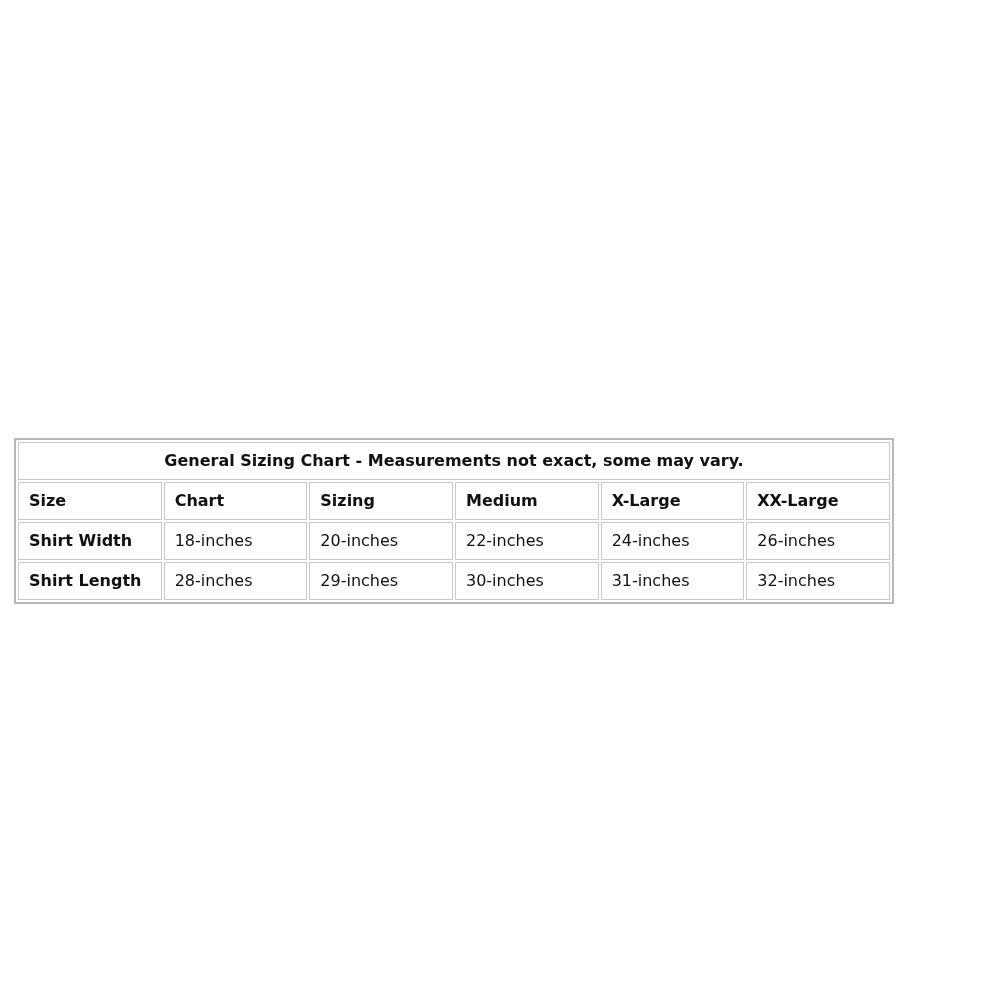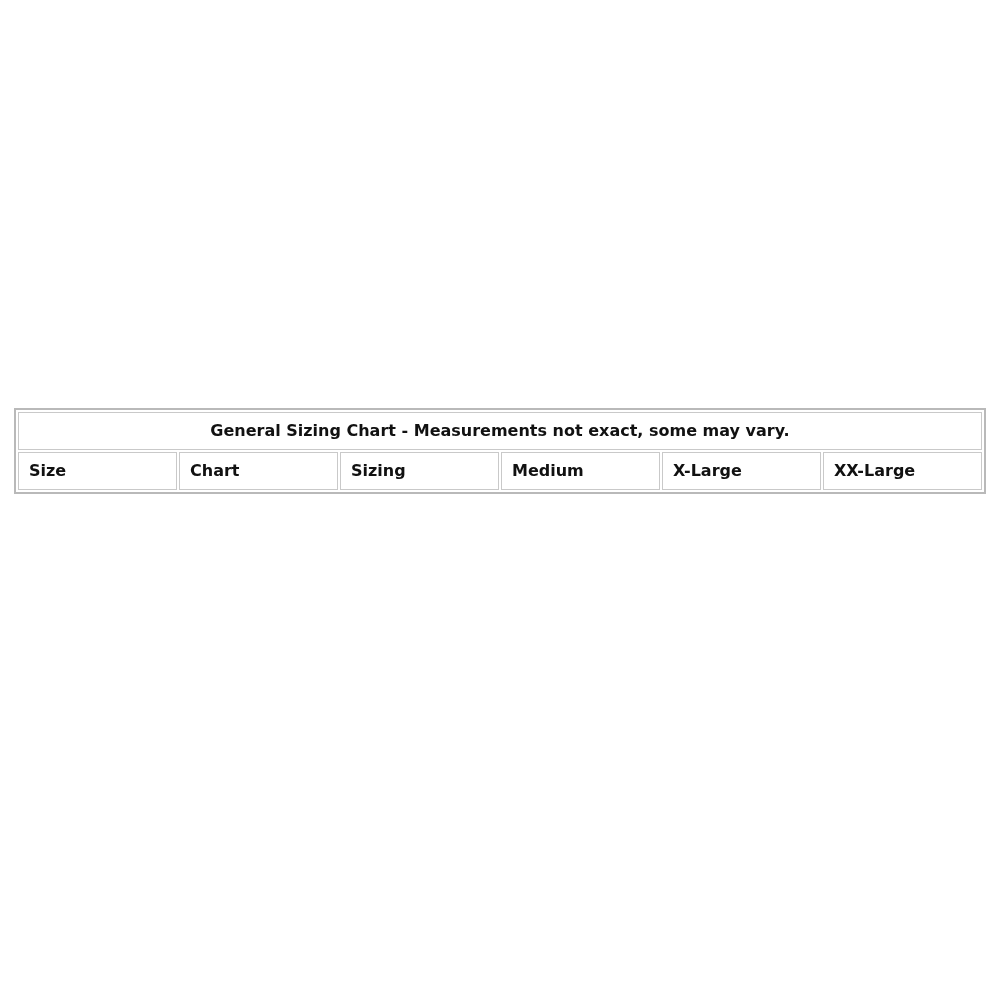--- a/index.html
+++ b/index.html
@@ -13,22 +13,22 @@
   .page {
     position: relative;
     width: 1000px;
     height: 1000px;
     background: #ffffff;
     overflow: hidden;
   }
   table.sizing-table {
     position: absolute;
     left: 14px;
-    top: 408px;
-    width: 972px;
+    top: 438px;
+    width: 880px;
     border-collapse: separate;
     border-spacing: 2px;
     border: 2px solid #b9b9b9;
     background: #ffffff;
     table-layout: fixed;
   }
   table.sizing-table td {
     border: 1px solid #c9c9c9;
     background: #ffffff;
     font-size: 16px;
@@ -70,15 +70,31 @@
         <td class="title-cell" colspan="6">General Sizing Chart - Measurements not exact, some may vary.</td>
       </tr>
       <tr>
         <td class="header-cell">Size</td>
         <td class="header-cell">Chart</td>
         <td class="header-cell">Sizing</td>
         <td class="header-cell">Medium</td>
         <td class="header-cell">X-Large</td>
         <td class="header-cell">XX-Large</td>
       </tr>
+      <tr>
+        <td class="label-cell">Shirt Width</td>
+        <td class="value-cell">18-inches</td>
+        <td class="value-cell">20-inches</td>
+        <td class="value-cell">22-inches</td>
+        <td class="value-cell">24-inches</td>
+        <td class="value-cell">26-inches</td>
+      </tr>
+      <tr>
+        <td class="label-cell">Shirt Length</td>
+        <td class="value-cell">28-inches</td>
+        <td class="value-cell">29-inches</td>
+        <td class="value-cell">30-inches</td>
+        <td class="value-cell">31-inches</td>
+        <td class="value-cell">32-inches</td>
+      </tr>
     </tbody>
   </table>
 </div>
 
 </body></html>

